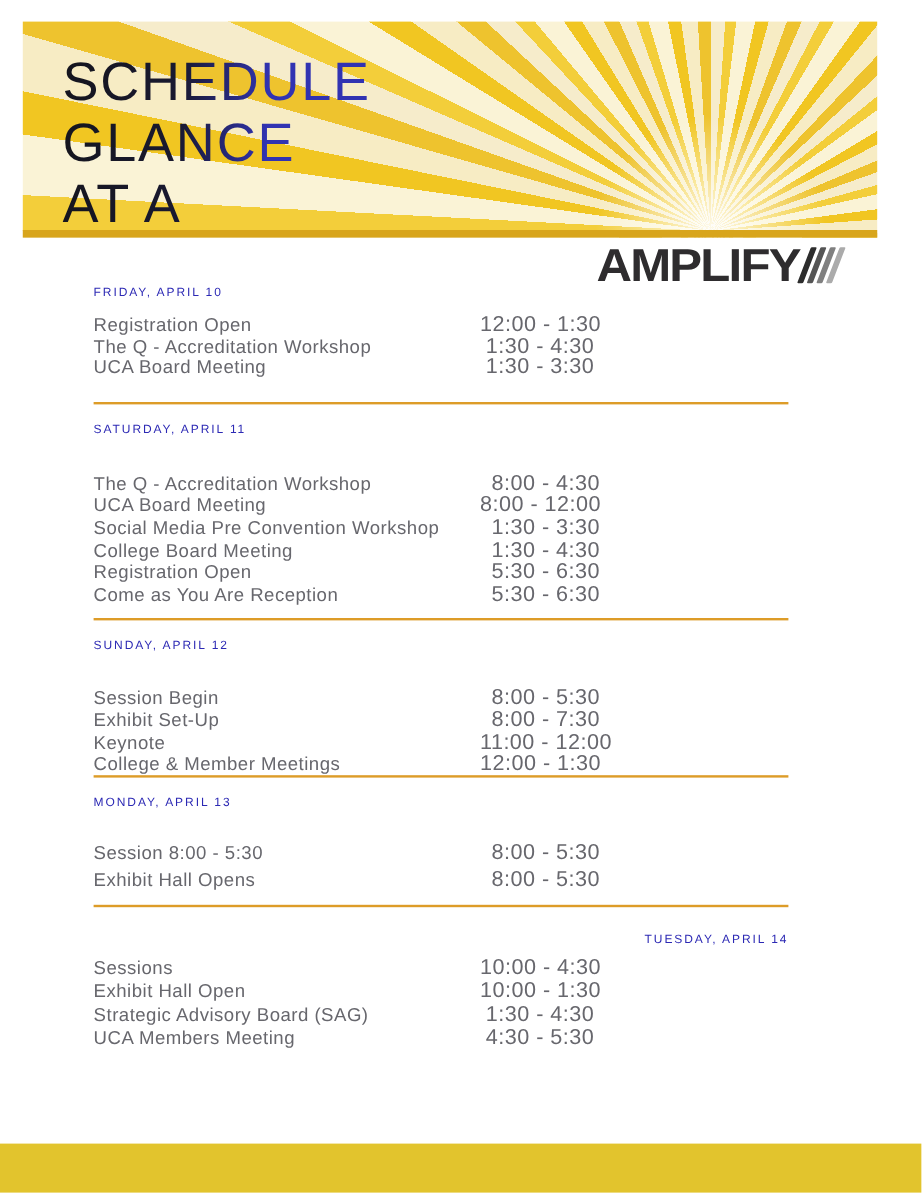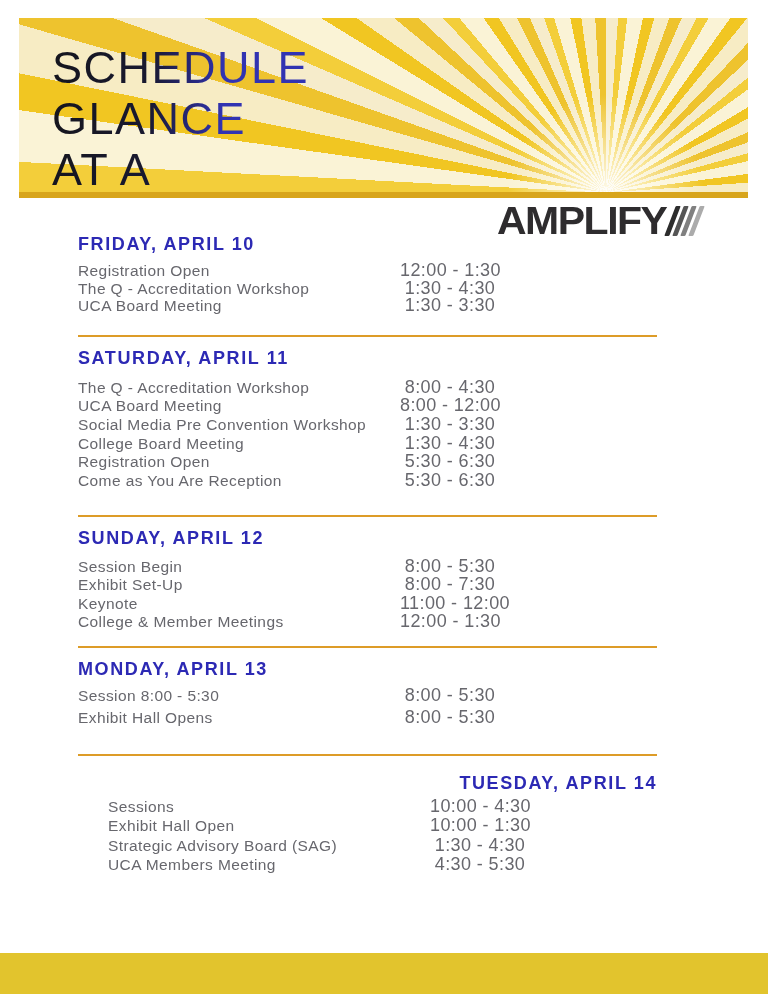--- a/index.html
+++ b/index.html
@@ -22,21 +22,20 @@
     background:
       linear-gradient(to top, #d8a51c 0px, #d8a51c 6px, rgba(0,0,0,0) 6px),
       radial-gradient(circle at 80.5% 97%, rgba(255,255,255,0.92) 0%, rgba(255,253,240,0.55) 7%, rgba(255,255,255,0) 16%),
       repeating-conic-gradient(from 184deg at 80.5% 97%,
         #f1c622 0deg 3.5deg,
         #f7ecc4 3.5deg 8deg,
         #eec32e 8deg 11.5deg,
         #f6eccb 11.5deg 15.5deg,
         #f3ce3a 15.5deg 18.5deg,
         #faf3d6 18.5deg 23.5deg);
-    padding-left: 17px;
   }
   .page-title{
     position:absolute;left:33px;top:24px;
     font-size:45px;line-height:51px;letter-spacing:1.5px;
     font-weight:400;
     color:#1b1b52;
   }
   @supports ((-webkit-background-clip: text) or (background-clip: text)){
     .page-title{
       background:linear-gradient(92deg,#15151d 0%, #191930 38%, #3133b2 66%, #3133b2 100%);
@@ -54,42 +53,42 @@
     color:var(--logo-dark);
     transform:scaleY(0.94);transform-origin:center;
   }
   .slashes{display:flex;margin-left:4px;gap:3px;align-items:center;}
   .slash{width:5px;height:30px;transform:skewX(-21deg);border-radius:1px;background:#555;}
 
   
   .schedule{position:absolute;left:78px;top:237px;width:579px;}
   .sec-heading{
     margin:0 0 8px 0;
-    font-size:18px;font-weight:700;line-height:15px;letter-spacing:1.6px;
+    font-size:10px;font-weight:400;line-height:15px;letter-spacing:1.6px;
     color:var(--heading-blue);
   }
   .row{display:flex;align-items:baseline;height:18.6px;}
   .event-name{
     width:322px;font-size:15.5px;letter-spacing:0.4px;color:var(--body-gray);
     white-space:nowrap;
   }
   .event-time{
     width:100px;font-size:18px;letter-spacing:0.4px;color:var(--body-gray);
     white-space:nowrap;
   }
-  .time-left  .event-time{text-align:center;}
+  .time-left  .event-time{text-align:right;margin-top:15px;}
   .time-center .event-time{text-align:center;}
   .divider{height:2px;background:var(--divider-gold);margin:22px 0 14px 0;}
 
   
   .s-friday   .row{height:17.5px;}
   .s-saturday .row{height:18.7px;}
   .s-sunday   .row{height:18.6px;}
   .s-monday   .row{height:21.5px;}
-  .s-tuesday  .row{height:19.3px;margin-left:30px;}
+  .s-tuesday  .row{height:19.3px;}
   .s-saturday .sec-heading{margin-bottom:11px;}
   .s-sunday   .sec-heading{margin-bottom:10px;}
   .s-tuesday  .sec-heading{margin-bottom:5px;text-align:right;}
   .s-saturday .divider{margin-top:26px;}
   .s-sunday   .divider{margin-top:16px;}
   .s-monday   .divider{margin-top:26px;margin-bottom:20px;}
 
   
   .footer-bar{position:absolute;left:0;top:953px;width:768px;height:41px;background:var(--footer-yellow);}
 </style>

